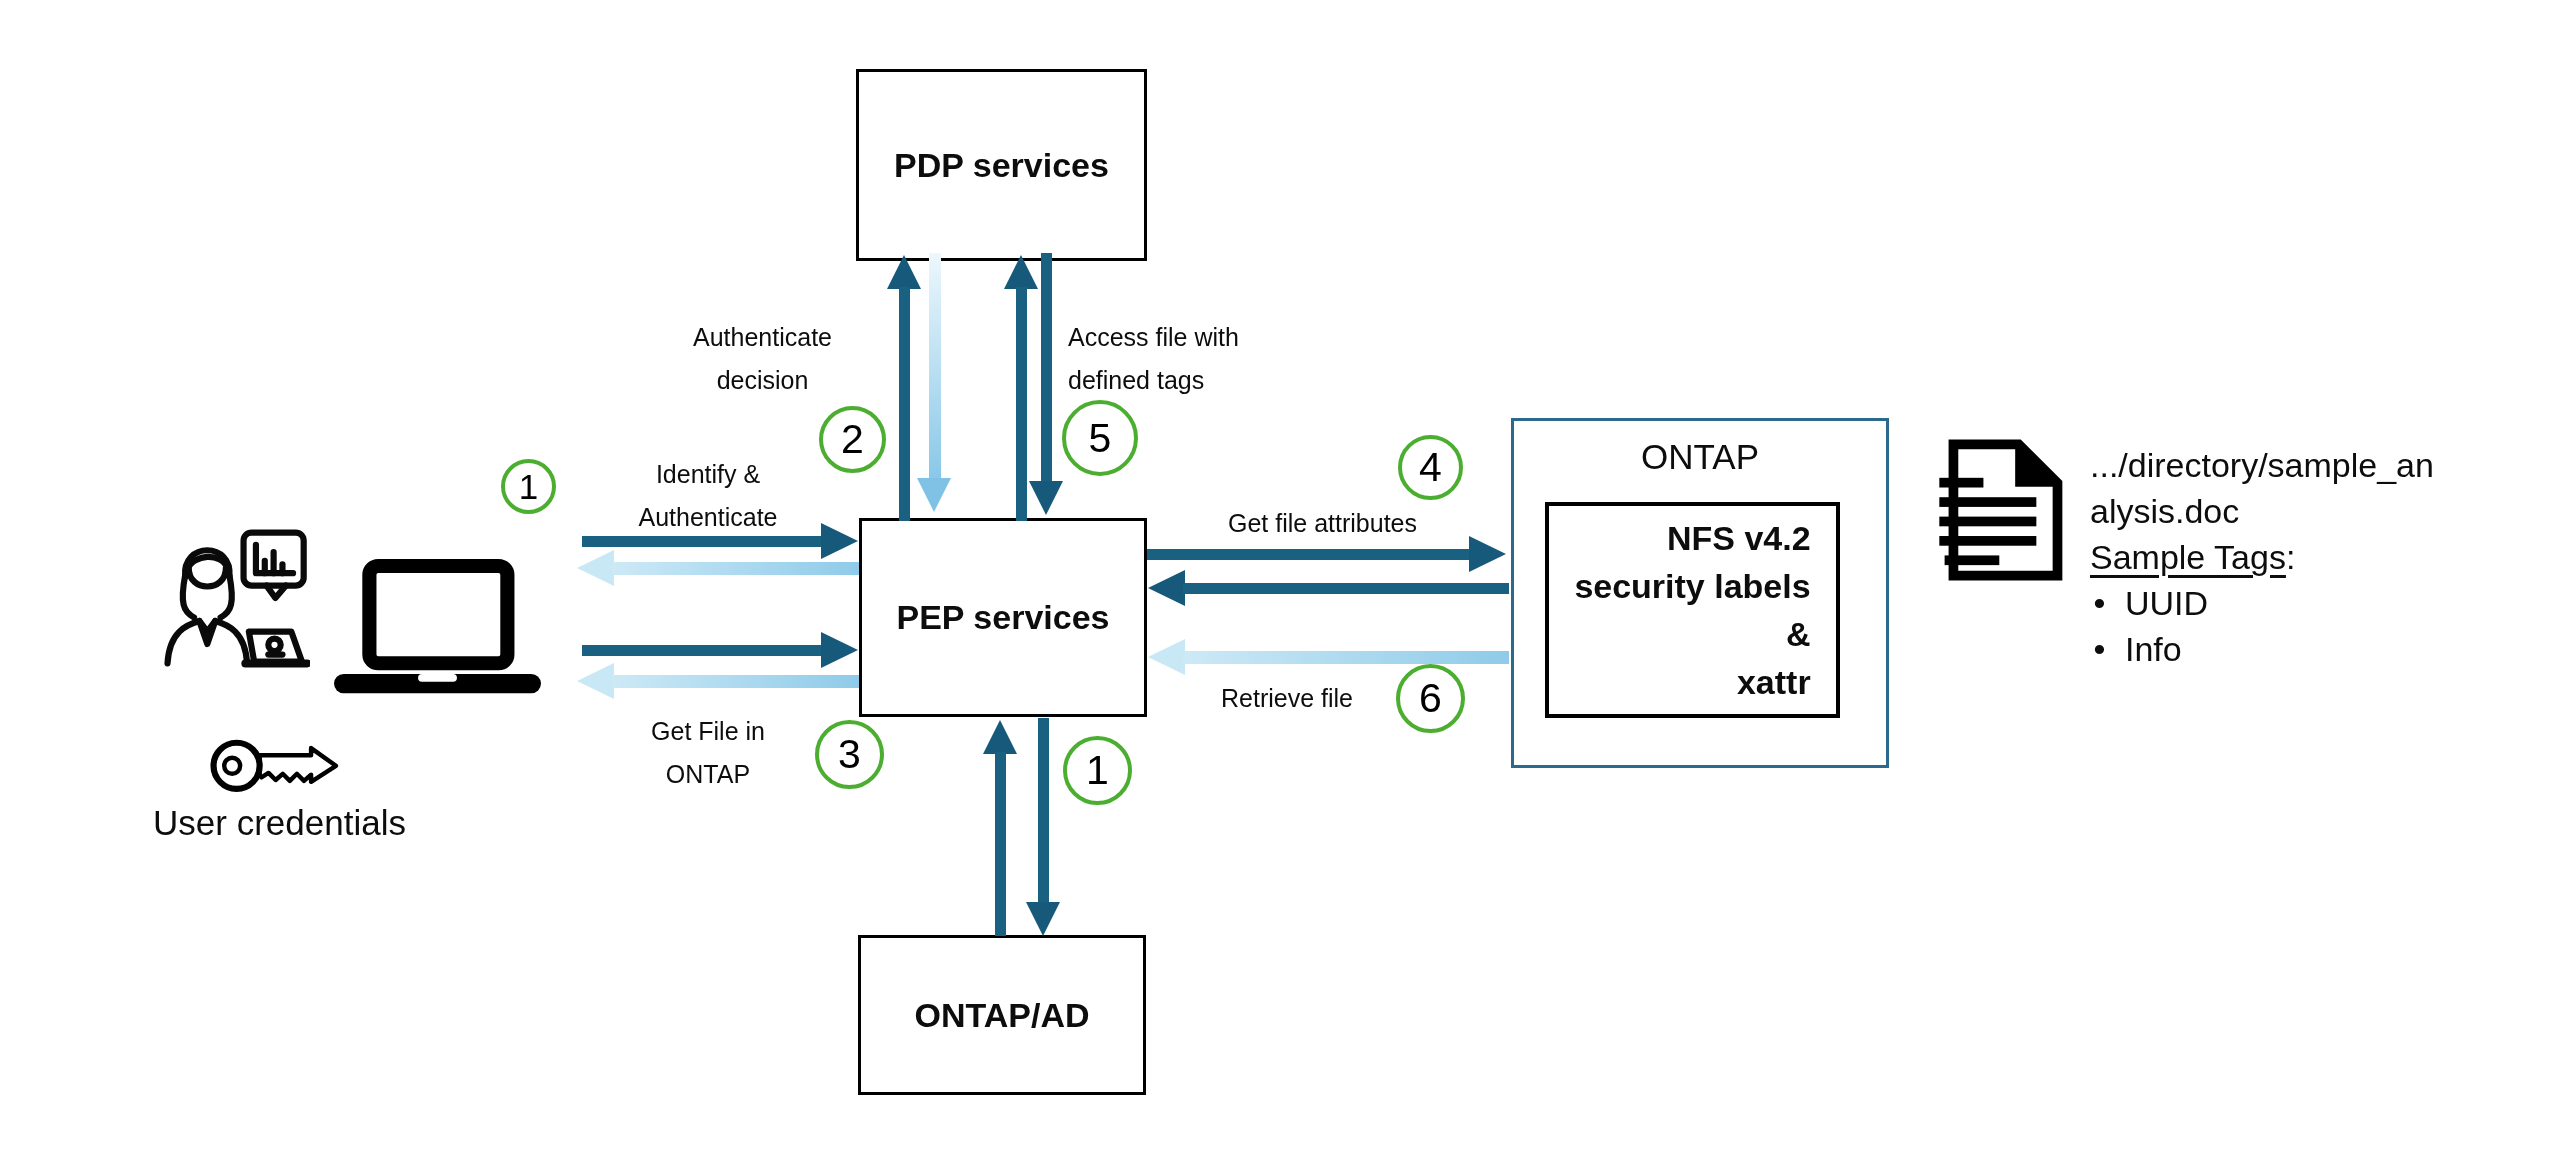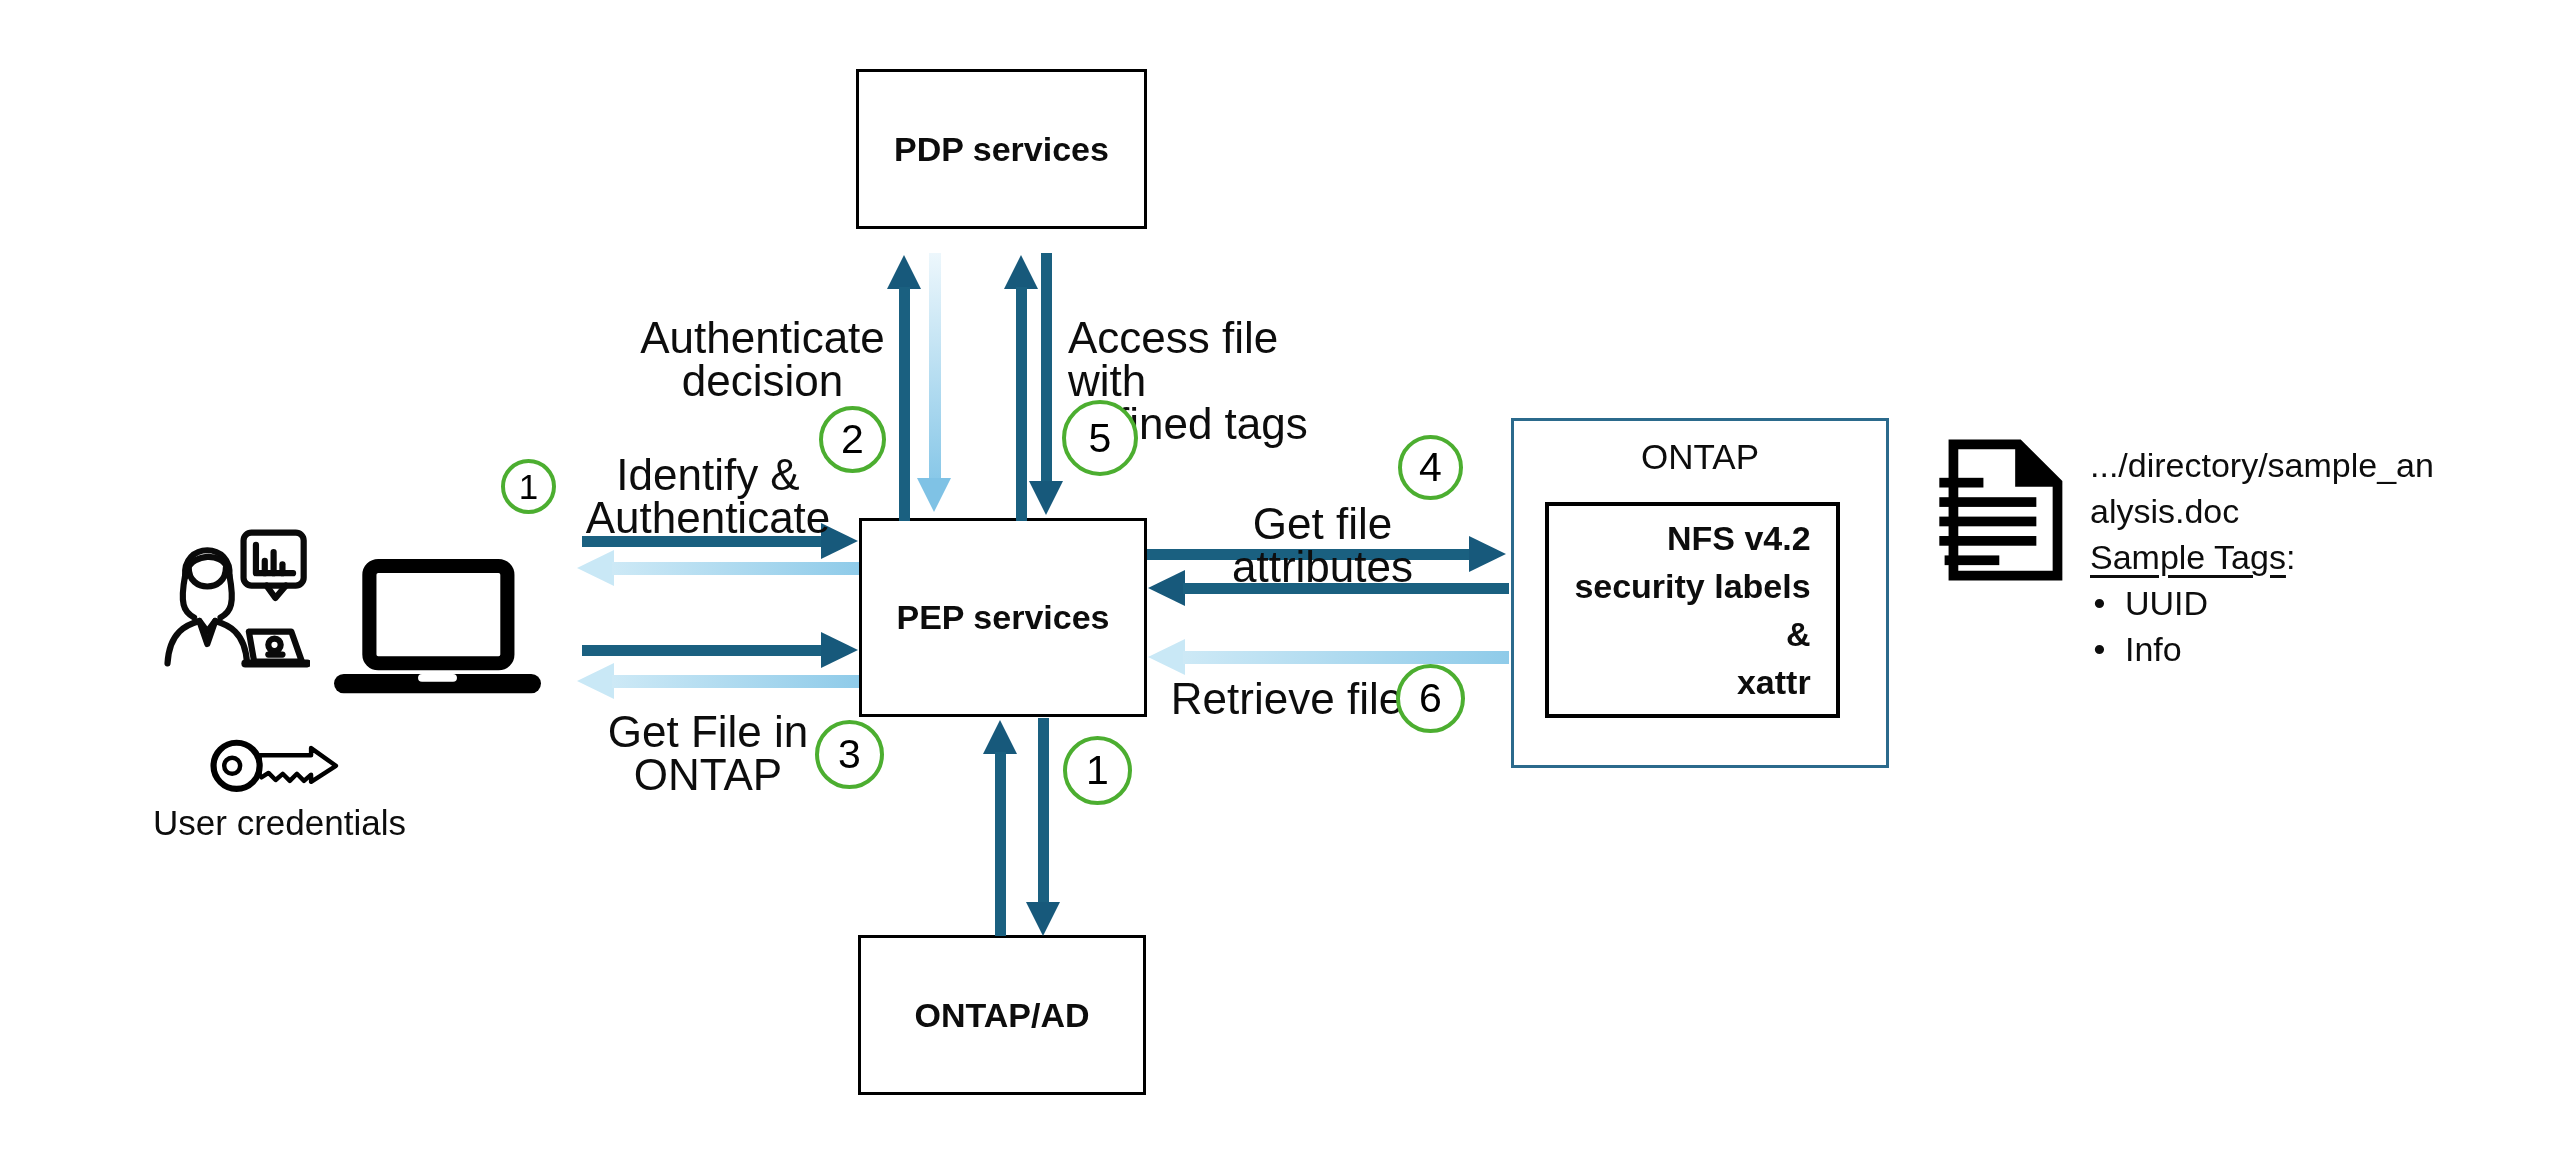--- a/index.html
+++ b/index.html
@@ -3,21 +3,21 @@
 <meta charset="utf-8">
 <style>
   html,body{margin:0;padding:0;background:#fff;}
   body{width:2576px;height:1156px;position:relative;overflow:hidden;
        font-family:"Liberation Sans",sans-serif;color:#0d0d0d;}
   #canvas{position:absolute;inset:0;}
   .abs{position:absolute;}
   .box{position:absolute;border:3.5px solid #000;background:#fff;box-sizing:border-box;
        display:flex;align-items:center;justify-content:center;font-weight:bold;font-size:34px;}
   .ml{white-space:pre-line;text-align:right;}
-  .lbl{position:absolute;font-size:44px;line-height:43px;white-space:pre-line;}
+  .lbl{position:absolute;font-size:25px;line-height:43px;white-space:pre-line;}
   .center{text-align:center;}
   .step{position:absolute;border:4.4px solid #4CAE30;border-radius:50%;background:#fff;
         box-sizing:border-box;display:flex;align-items:center;justify-content:center;
         font-size:41px;color:#000;}
   .shaft{position:absolute;background:#1A6080;}
   .shaft.light-h{background:linear-gradient(to right,#CDE9F6,#8FCBE9);}
   .shaft.light-v{background:linear-gradient(to bottom,#EDF7FC,#89C8E8);}
   .tri{position:absolute;width:0;height:0;}
   .tri.r{border-top:18.6px solid transparent;border-bottom:18.6px solid transparent;border-left:37px solid #17597B;}
   .tri.l{border-top:18.6px solid transparent;border-bottom:18.6px solid transparent;border-right:37px solid #17597B;}
@@ -36,21 +36,21 @@
   #tag-list{list-style:none;margin:0;padding:0;}
   #tag-list li{position:relative;padding-left:35px;}
   #tag-list li::before{content:"•";position:absolute;left:3.5px;}
   svg{display:block;width:100%;height:100%;}
 </style>
 </head>
 <body>
 
 <div id="canvas">
 
-  <div class="box" style="left:856px;top:69px;width:291px;height:160px;">
+  <div class="box" style="left:856px;top:69px;width:291px;height:192px;">
     <span>PDP services</span>
   </div>
 
   <div class="box" style="left:859px;top:518px;width:288px;height:199px;">
     <span>PEP services</span>
   </div>
 
   <div class="box" style="left:858px;top:935px;width:288px;height:160px;">
     <span>ONTAP/AD</span>
   </div>

